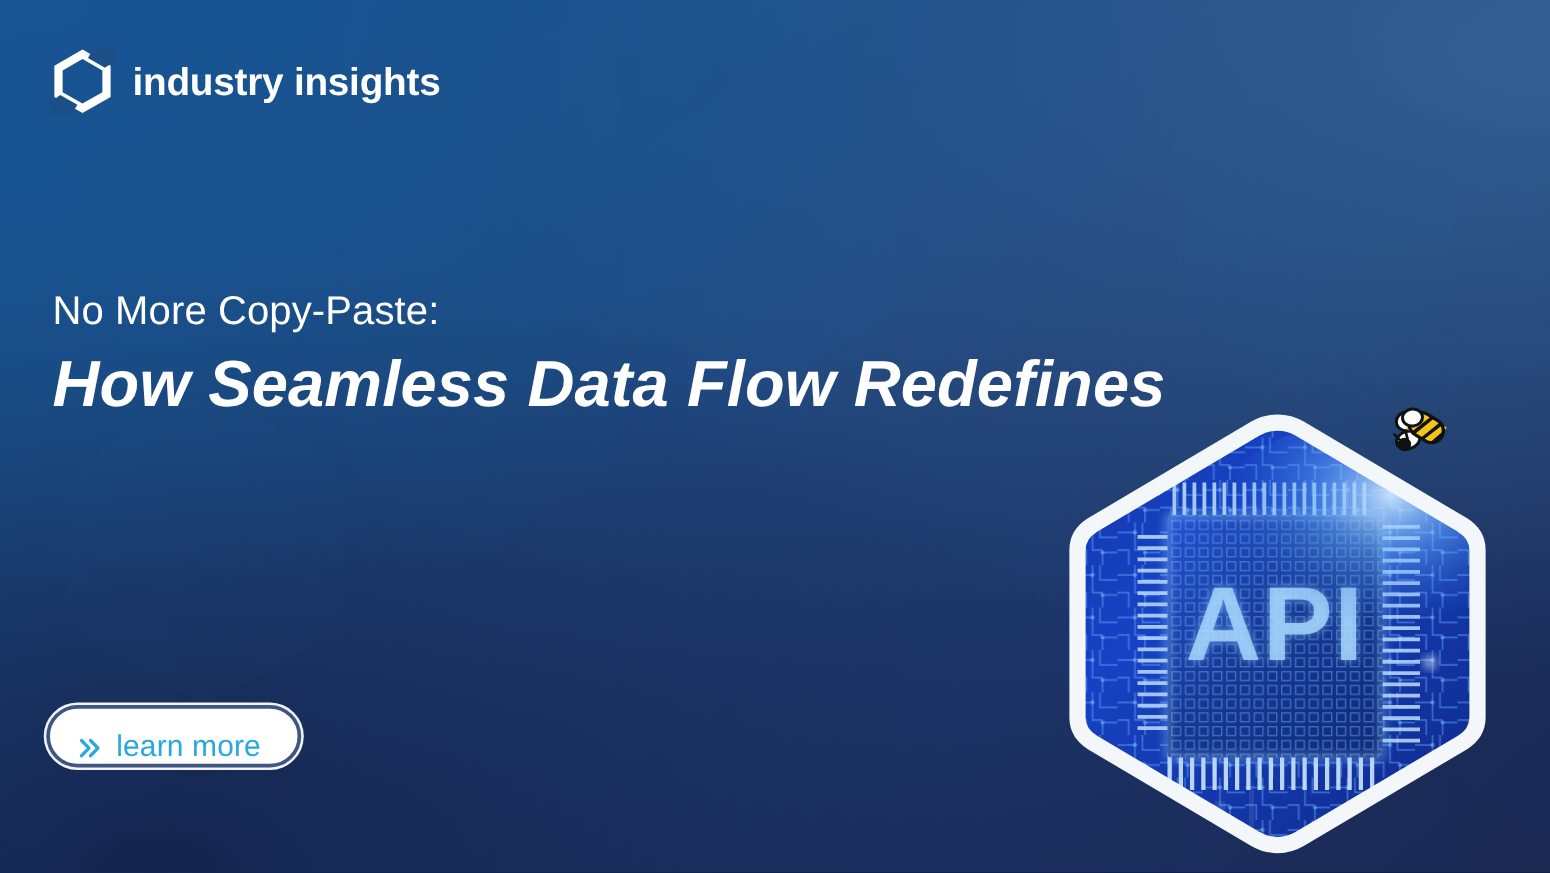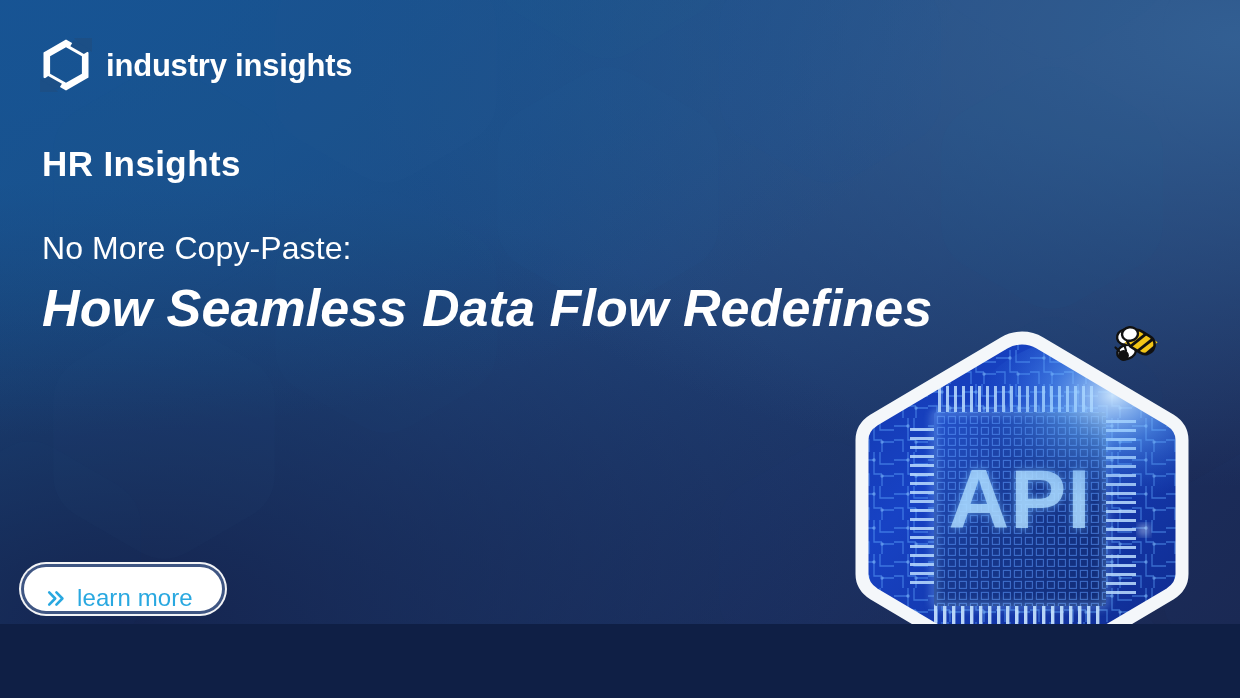--- a/index.html
+++ b/index.html
@@ -6,21 +6,21 @@
   html, body {
     width:1240px; height:698px;
     overflow:hidden;
     background:#0f1f45;
     font-family:"Liberation Sans", sans-serif;
   }
 
   
   #stage{
     position:relative;
-    width:1240px; height:624px;
+    width:1240px; height:698px;
     overflow:hidden;
     background:
       radial-gradient(130% 120% at 2% 0%,   rgba(23,84,148,0.95) 0%, rgba(23,84,148,0) 58%),
       radial-gradient(120% 120% at 100% 6%, rgba(52,98,150,0.92) 0%, rgba(52,98,150,0) 60%),
       radial-gradient(110% 115% at 10% 100%, rgba(20,34,76,0.95) 0%, rgba(20,34,76,0) 62%),
       linear-gradient(140deg,#18528D 0%, #1C4F86 22%, #20447A 48%, #1D3668 70%, #1B2B58 88%, #1A2852 100%);
   }
 
   
   #hexlayer{ position:absolute; inset:0; width:1240px; height:698px; }
@@ -71,21 +71,21 @@
     font-size:52px;
     font-weight:700;
     font-style:italic;
     line-height:1.42;
     letter-spacing:0.1px;
     white-space:nowrap;
   }
 
   
   #cta{
-    position:absolute; left:24px; top:567px;
+    position:absolute; left:40px; top:567px;
     height:44px;
     display:inline-flex; align-items:center;
     padding:18px 26px 0 20px;
     border-radius:999px;
     background:#ffffff;
     border:3px solid #ffffff;
     box-shadow:0 0 0 3px rgba(30,58,110,0.85), 0 0 0 5px rgba(255,255,255,0.95);
     cursor:pointer;
     gap:11px;
     text-decoration:none;
@@ -143,21 +143,20 @@
       <path fill="#ffffff" d="M26 1.6 L48.5 14.5 L48.5 39.5 L26 52.4 L3.5 39.5 L3.5 14.5 Z
                                M26 9.2 L10.1 18.3 L10.1 35.7 L26 44.8 L41.9 35.7 L41.9 18.3 Z" fill-rule="evenodd"></path>
       <path fill="#1C4F86" d="M34 0 L52 0 L52 14 L40.5 7.4 Z"></path>
       <path fill="#1C4F86" d="M0 40 L0 54 L18 54 L11.5 46.8 Z"></path>
       <path fill="#1C4F86" d="M33.8 2.1 L50.6 11.7 L43.9 16.1 L30.4 8.3 Z"></path>
       <path fill="#1C4F86" d="M1.9 42.6 L18.1 51.9 L21.9 45.8 L8.2 37.9 Z"></path>
     </svg>
     <span class="wordmark">industry insights</span>
   </div>
 
-  <div id="eyebrow">HR Insights</div>
 
   <div id="headline">
     <div class="line1">No More Copy-Paste:</div>
     <div class="line2">How Seamless Data Flow Redefines</div>
   </div>
 
   <a id="cta" href="#">
     <svg class="chev" viewBox="0 0 19 19">
       <path d="M2.2 3.4 L8.2 9.5 L2.2 15.6" fill="none" stroke="#29A8E0" stroke-width="2.6" stroke-linecap="round" stroke-linejoin="round"></path>
       <path d="M9.4 3.4 L15.4 9.5 L9.4 15.6" fill="none" stroke="#29A8E0" stroke-width="2.6" stroke-linecap="round" stroke-linejoin="round"></path>

